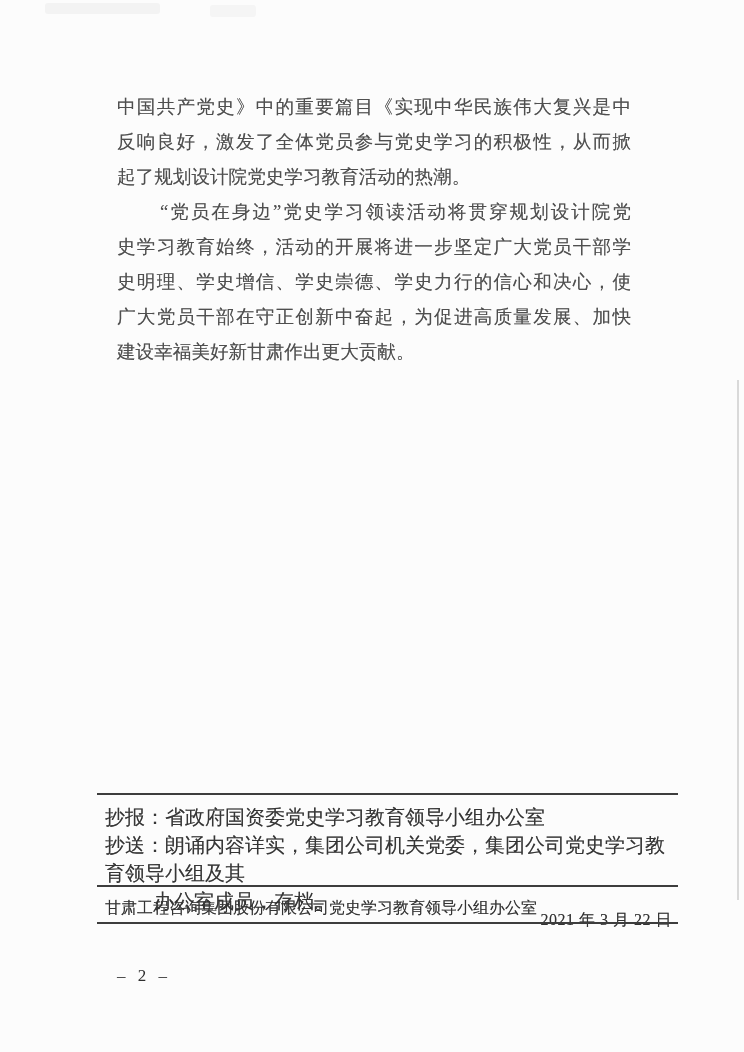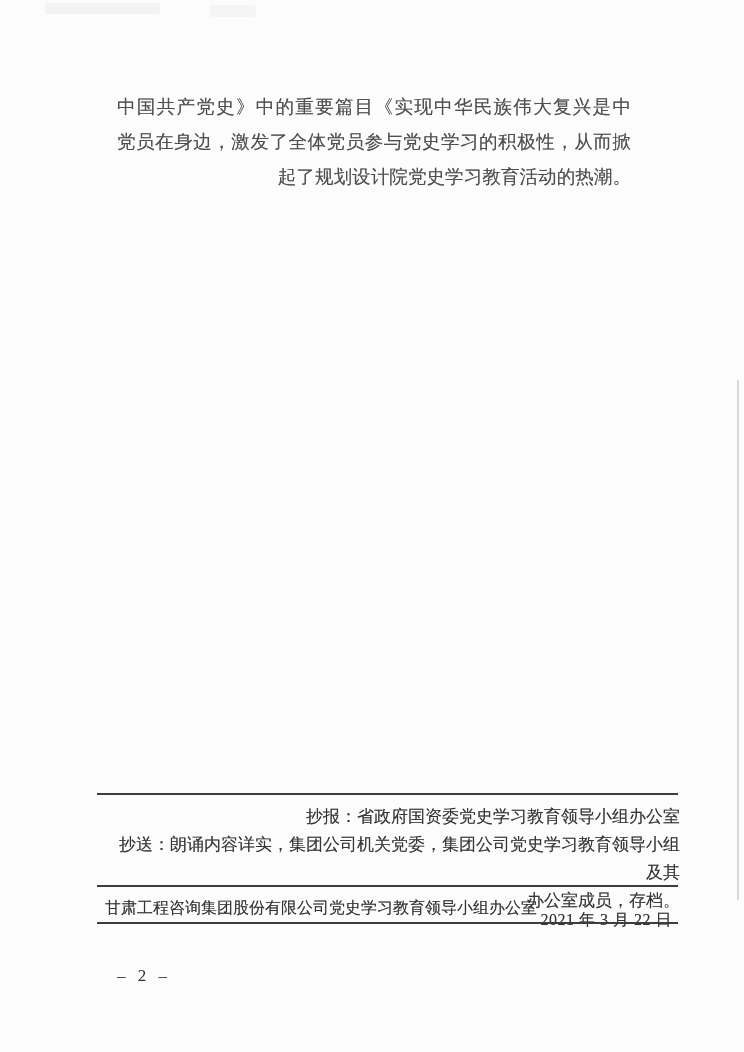--- a/index.html
+++ b/index.html
@@ -45,46 +45,45 @@
     line-height: 35px;
     color: #4f4f4f;
     text-shadow: 0 0 0.4px rgba(90,90,90,0.55);
   }
   .line { white-space: normal; }
   .jl {            
     text-align: justify;
     text-align-last: justify;
   }
   .pl {            
-    text-align: right;
+    text-align: left;
   }
   .indent { padding-left: 43px; }
 
   
   .rule {
     position: absolute;
     left: 97px;
     width: 581px;
     height: 2px;
     background: #3d3d3d;
   }
   .rule-1 { top: 793px; }
   .rule-2 { top: 885px; }
   .rule-3 { top: 922px; }
 
   .cc-block {
     position: absolute;
     left: 105px;
     top: 803px;
     width: 575px;
-    font-size: 17px;
+    font-size: 20px;
     line-height: 28px;
     color: #363636;
     text-shadow: 0 0 0.4px rgba(60,60,60,0.5);
-    text-align: right;
   }
   .cc-cont { padding-left: 49px; }
 
   .issuer-line {
     position: absolute;
     left: 105px;
     top: 895px;
     width: 570px;
     height: 26px;
     line-height: 26px;
@@ -109,22 +108,29 @@
 
 <div class="page">
 
   <div class="scan-smudge-1"></div>
   <div class="scan-smudge-2"></div>
   <div class="scan-edge"></div>
 
   <div class="body-text">
     <div class="para">
       <div class="line jl">中国共产党史》中的重要篇目《实现中华民族伟大复兴是中</div>
-      <div class="line jl">党员在身边，激发了全体党员参与党史学习的积极性，从而掀</div>
+      <div class="line jl">反响良好，激发了全体党员参与党史学习的积极性，从而掀</div>
       <div class="line pl">起了规划设计院党史学习教育活动的热潮。</div>
+    </div>
+    <div class="para">
+      <div class="line jl indent">“党员在身边”党史学习领读活动将贯穿规划设计院党</div>
+      <div class="line jl">史学习教育始终，活动的开展将进一步坚定广大党员干部学</div>
+      <div class="line jl">史明理、学史增信、学史崇德、学史力行的信心和决心，使</div>
+      <div class="line jl">广大党员干部在守正创新中奋起，为促进高质量发展、加快</div>
+      <div class="line pl">建设幸福美好新甘肃作出更大贡献。</div>
     </div>
   </div>
 
   <div class="rule rule-1"></div>
 
   <div class="cc-block">
     <div class="line">抄报：省政府国资委党史学习教育领导小组办公室</div>
     <div class="line">抄送：朗诵内容详实，集团公司机关党委，集团公司党史学习教育领导小组及其</div>
     <div class="line cc-cont">办公室成员，存档。</div>
   </div>

